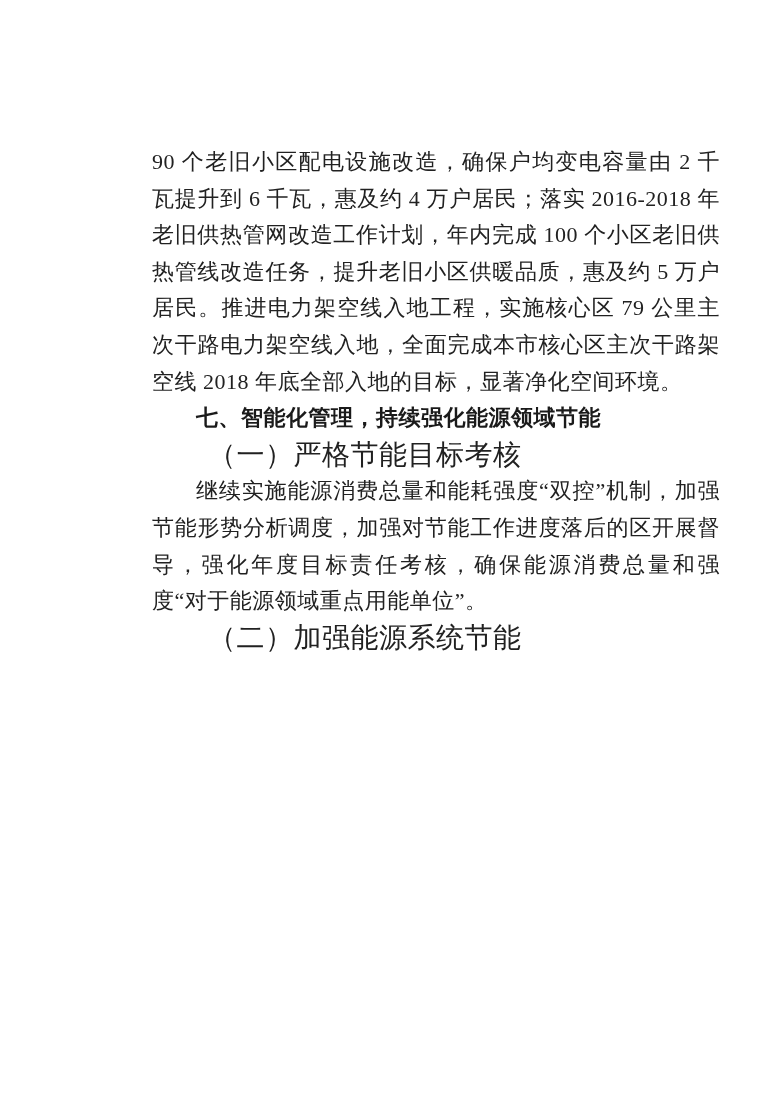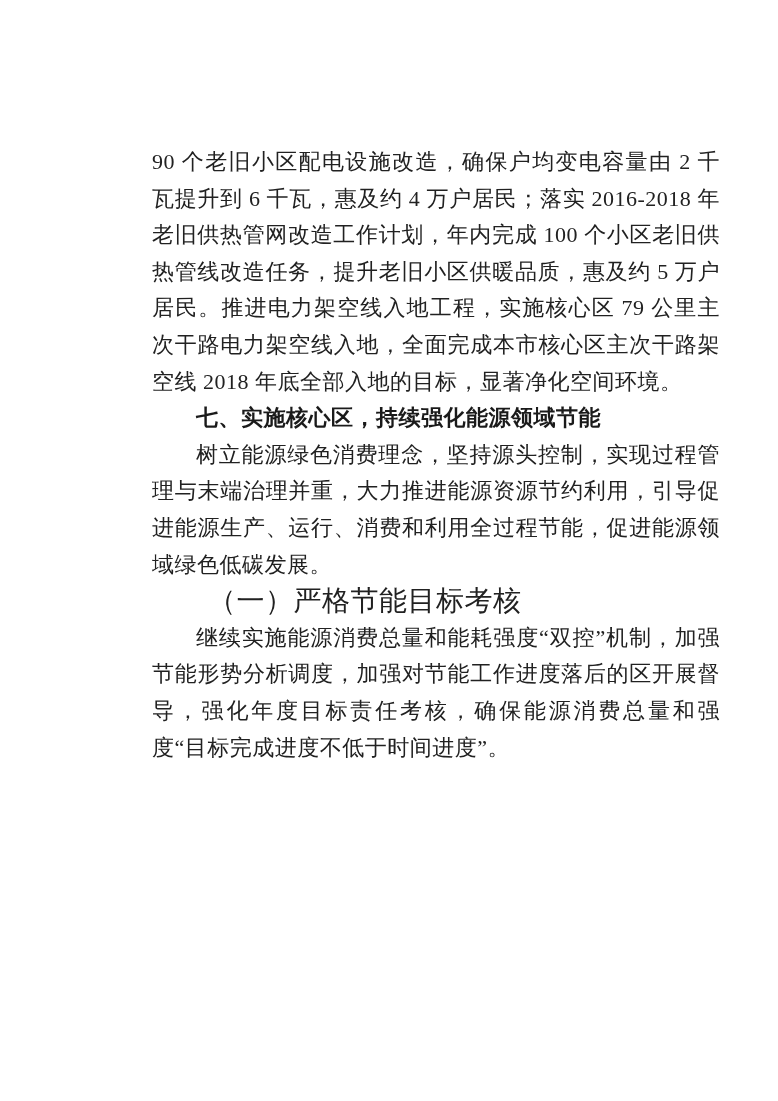--- a/index.html
+++ b/index.html
@@ -66,26 +66,26 @@
   }
 </style>
 </head>
 <body>
 
 <div class="page">
   <div class="content">
 
     <p class="body-para">90 个老旧小区配电设施改造，确保户均变电容量由 2 千瓦提升到 6 千瓦，惠及约 4 万户居民；落实 2016-2018 年老旧供热管网改造工作计划，年内完成 100 个小区老旧供热管线改造任务，提升老旧小区供暖品质，惠及约 5 万户居民。推进电力架空线入地工程，实施核心区 79 公里主次干路电力架空线入地，全面完成本市核心区主次干路架空线 2018 年底全部入地的目标，显著净化空间环境。</p>
 
-    <h2 class="section-heading">七、实施核心区，持续强化能源领域节能</h2>
+    <h2 class="section-heading">七、智能化管理，持续强化能源领域节能</h2>
 
-    <p class="body-para indent">树立能源绿色消费理念，坚持源头控制，实现过程管理与末端治理并重，大力推进能源资源节约利用，引导促进能源生产、运行、消费和利用全过程节能，促进能源领域绿色低碳发展。</p>
 
     <h3 class="sub-heading">（一）严格节能目标考核</h3>
 
-    <p class="body-para indent">继续实施能源消费总量和能耗强度“双控”机制，加强节能形势分析调度，加强对节能工作进度落后的区开展督导，强化年度目标责任考核，确保能源消费总量和强度“目标完成进度不低于时间进度”。</p>
+    <p class="body-para indent">继续实施能源消费总量和能耗强度“双控”机制，加强节能形势分析调度，加强对节能工作进度落后的区开展督导，强化年度目标责任考核，确保能源消费总量和强度“对于能源领域重点用能单位”。</p>
 
+    <h3 class="sub-heading">（二）加强能源系统节能</h3>
 
 
   </div>
 
   <div class="page-footer">— 10 —</div>
 </div>
 
 </body></html>

